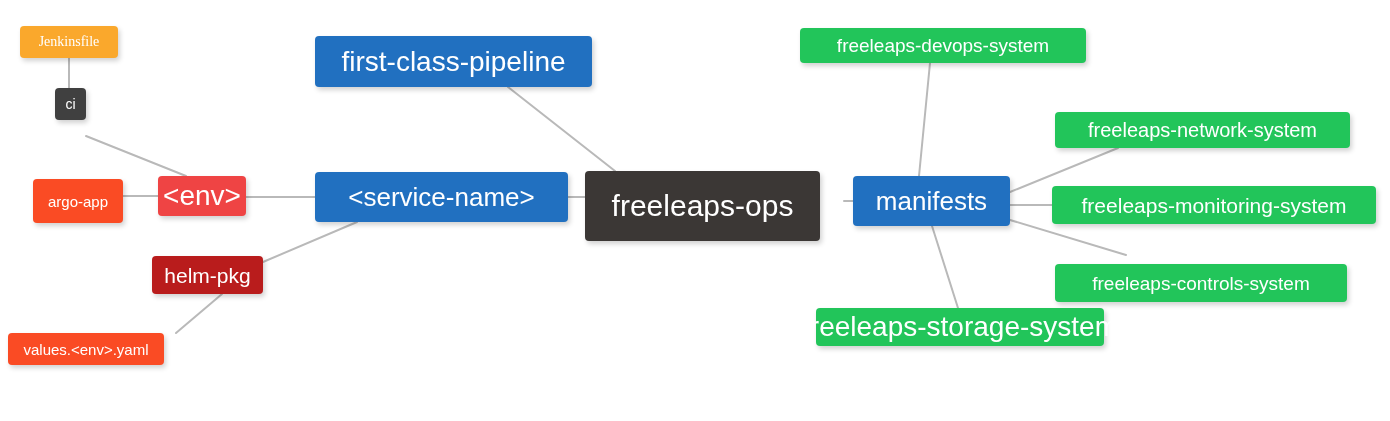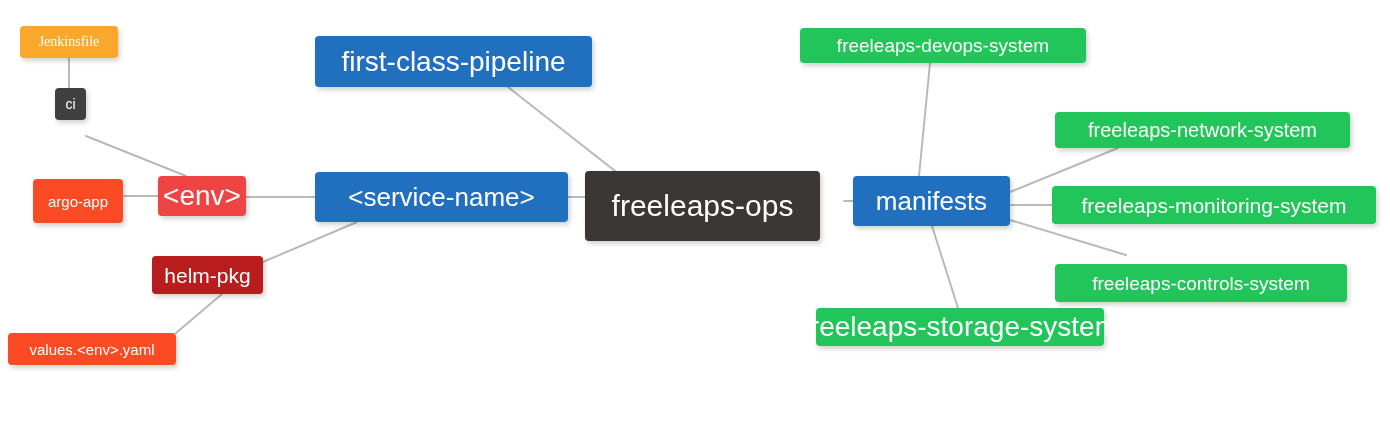--- a/index.html
+++ b/index.html
@@ -72,21 +72,21 @@
       </div>
       <div class="node" style="left: 33px; top: 179px; width: 90px; height: 44px; background: rgb(250, 75, 36); font-size: 15px;">
         <span class="node-label">argo-app</span>
       </div>
       <div class="node" style="left: 158px; top: 176px; width: 88px; height: 40px; background: #ef4444; font-size: 28px;">
         <span class="node-label">&lt;env&gt;</span>
       </div>
       <div class="node" style="left: 152px; top: 256px; width: 111px; height: 38px; background: #b91c1c; font-size: 21px;">
         <span class="node-label">helm-pkg</span>
       </div>
-      <div class="node" style="left: 8px; top: 333px; width: 168px; height: 32px; background: rgb(250, 75, 36); font-size: 15px;">
+      <div class="node" style="left: 8px; top: 333px; width: 156px; height: 32px; background: rgb(250, 75, 36); font-size: 15px;">
         <span class="node-label">values.&lt;env&gt;.yaml</span>
       </div>
       <div class="node" style="left: 315px; top: 36px; width: 277px; height: 51px; background: rgb(33, 112, 192); font-size: 28px;">
         <span class="node-label">first-class-pipeline</span>
       </div>
       <div class="node" style="left: 315px; top: 172px; width: 253px; height: 50px; background: rgb(33, 112, 192); font-size: 26px;">
         <span class="node-label">&lt;service-name&gt;</span>
       </div>
       <div class="node" style="left: 585px; top: 171px; width: 235px; height: 70px; background: rgb(59, 55, 53); font-size: 30px;">
         <span class="node-label">freeleaps-ops</span>

